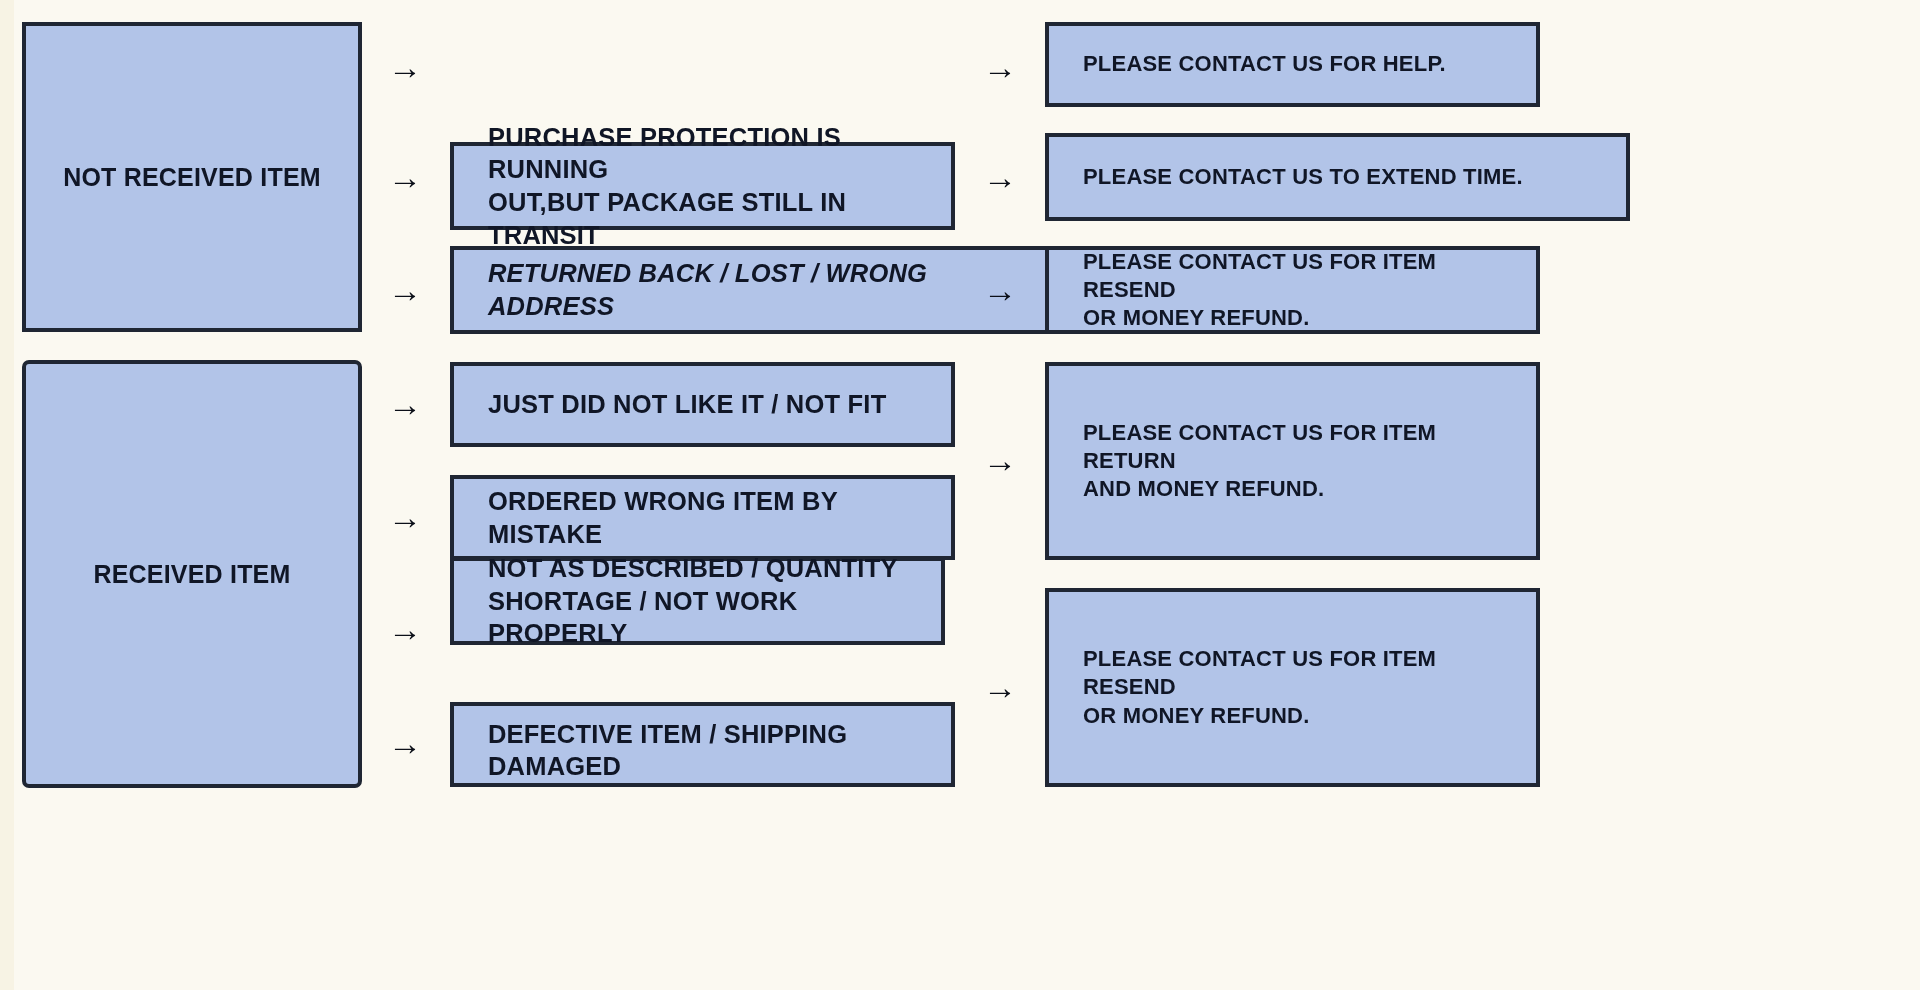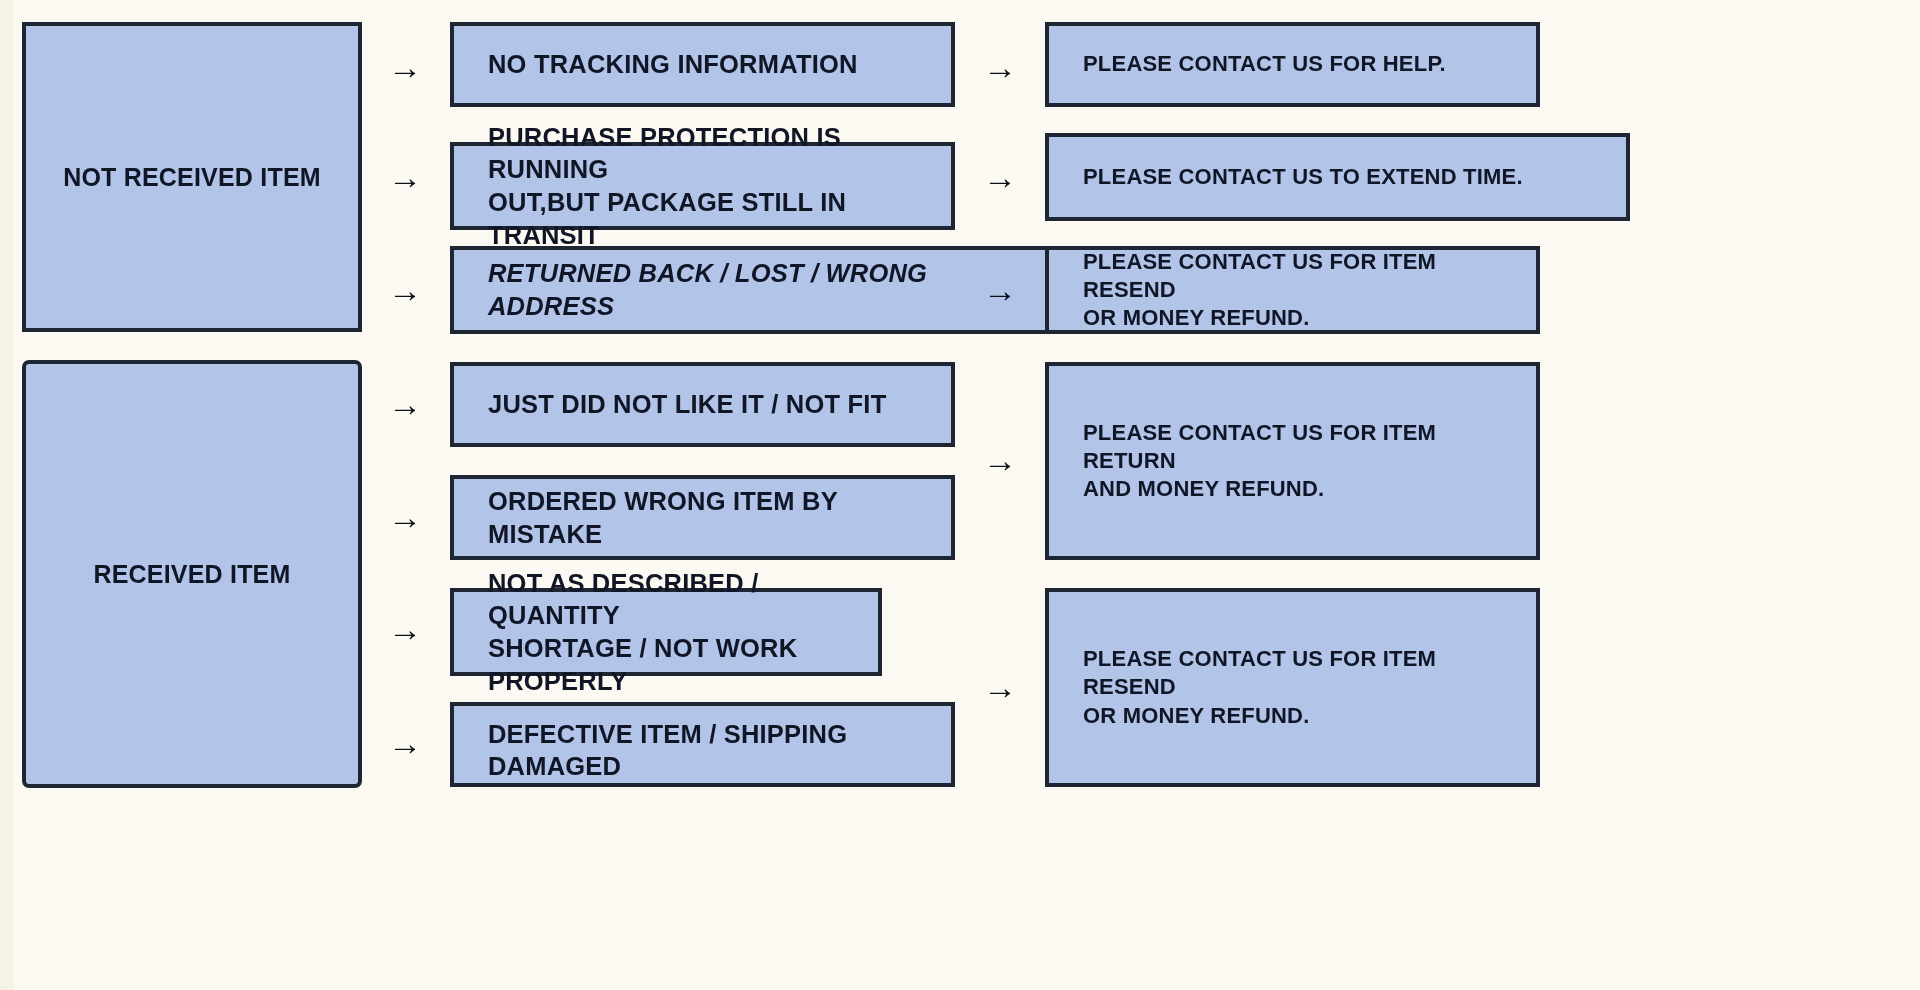--- a/index.html
+++ b/index.html
@@ -66,43 +66,40 @@
   </div>
 
   <div class="arrow" style="left:385px;top:50px;">→</div>
   <div class="arrow" style="left:385px;top:160px;">→</div>
   <div class="arrow" style="left:385px;top:273px;">→</div>
   <div class="arrow" style="left:385px;top:387px;">→</div>
   <div class="arrow" style="left:385px;top:500px;">→</div>
   <div class="arrow" style="left:385px;top:612px;">→</div>
   <div class="arrow" style="left:385px;top:726px;">→</div>
 
-  <div class="box left mid" style="left:450px;top:22px;width:505px;height:85px;">
-    <span class="txt">NO TRACKING INFORMATION</span>
-  </div>
 
   <div class="box left mid" style="left:450px;top:142px;width:505px;height:88px;">
     <span class="txt">PURCHASE PROTECTION IS RUNNING
 OUT,BUT PACKAGE STILL IN TRANSIT</span>
   </div>
 
   <div class="box left mid" style="left:450px;top:246px;width:609px;height:88px;font-style:italic;">
     <span class="txt">RETURNED BACK / LOST / WRONG
 ADDRESS</span>
   </div>
 
   <div class="box left mid" style="left:450px;top:362px;width:505px;height:85px;">
     <span class="txt">JUST DID NOT LIKE IT / NOT FIT</span>
   </div>
 
   <div class="box left mid" style="left:450px;top:475px;width:505px;height:85px;">
     <span class="txt">ORDERED WRONG ITEM BY MISTAKE</span>
   </div>
 
-  <div class="box left mid" style="left:450px;top:588px;width:432px;height:88px;">
+  <div class="box left mid" style="left:450px;top:557px;width:495px;height:88px;">
     <span class="txt">NOT AS DESCRIBED / QUANTITY
 SHORTAGE / NOT WORK PROPERLY</span>
   </div>
 
   <div class="box left mid" style="left:450px;top:702px;width:505px;height:85px;align-items:flex-end;">
     <span class="txt">DEFECTIVE ITEM / SHIPPING DAMAGED</span>
   </div>
 
   <div class="arrow" style="left:980px;top:50px;">→</div>
   <div class="arrow" style="left:980px;top:160px;">→</div>

